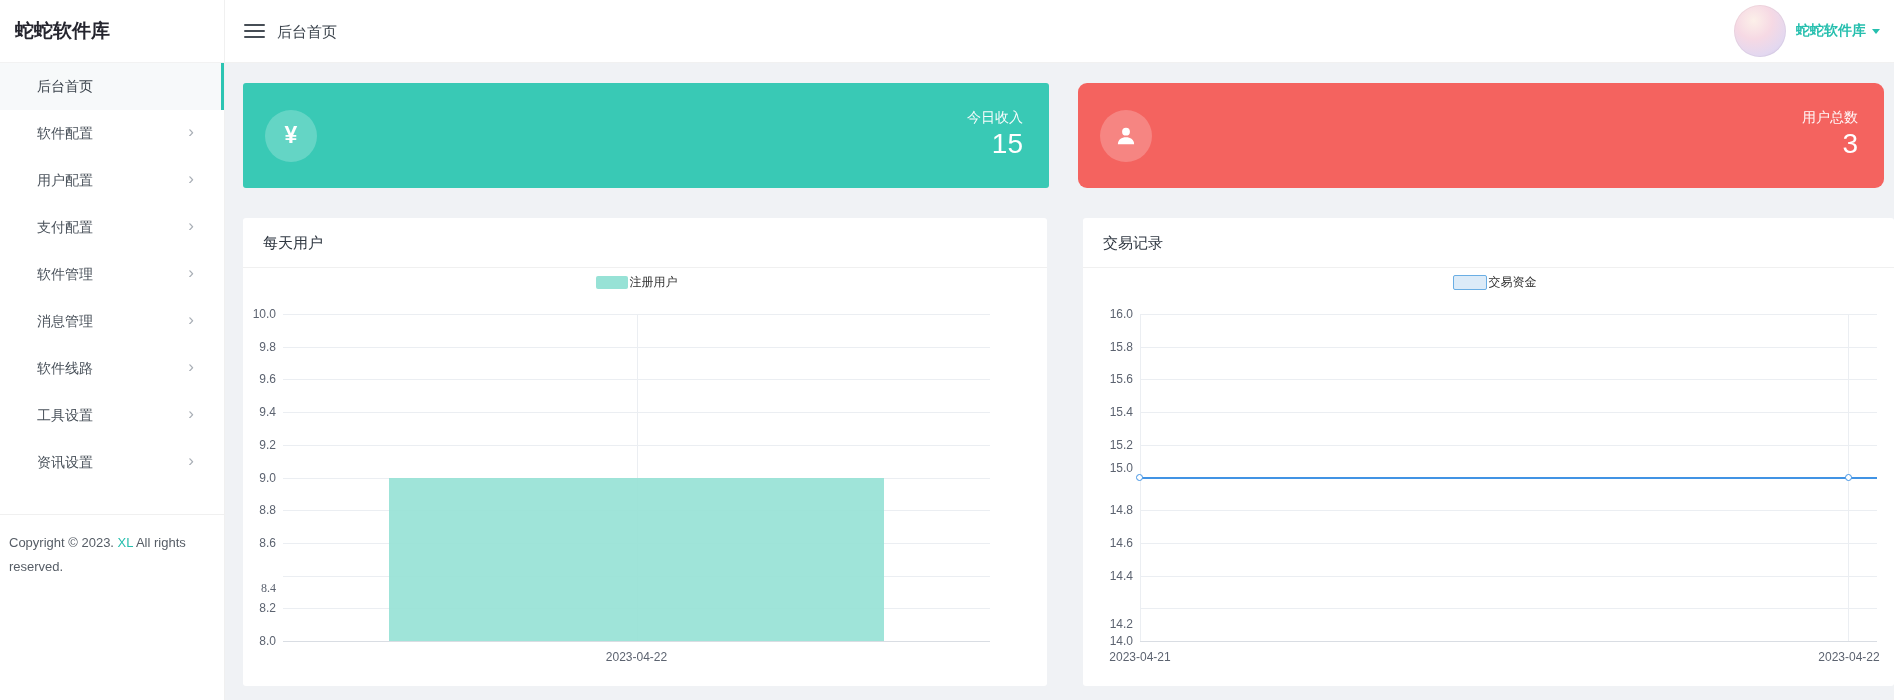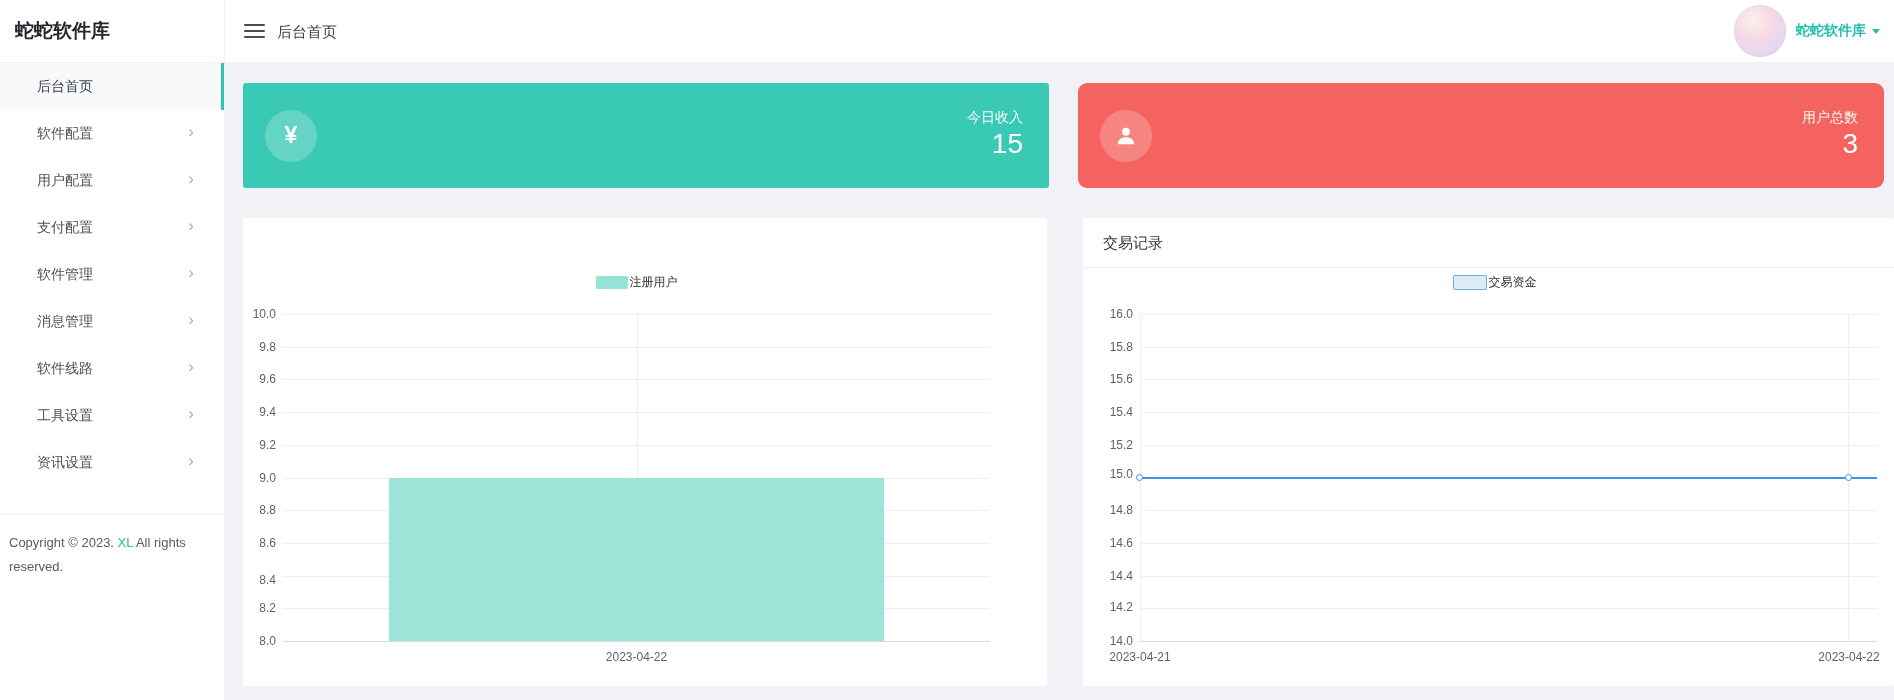--- a/index.html
+++ b/index.html
@@ -152,20 +152,21 @@
         <circle cx="12" cy="8" r="3.6" fill="#fff"></circle>
         <path d="M4.5 19.5c0-4.1 3.4-6.3 7.5-6.3s7.5 2.2 7.5 6.3z" fill="#fff"></path>
       </svg>
     </div>
     <div class="stat-label">用户总数</div>
     <div class="stat-value">3</div>
   </div>
 </div>
 
 <div class="chart-card left">
+  <div class="chart-title">每天用户</div>
   <div class="legend" style="left:40px; width:707px;">
     <span class="swatch" style="background: rgb(151, 226, 214);"></span>
     <span>注册用户</span>
   </div>
   <div class="plot" style="left:40px; top:96px; width:707px; height:327px;">
       <div class="gridline" style="top: 0px;"></div>
       <div class="ylab" style="top: -7px;">10.0</div>
       <div class="gridline" style="top: 32.7px;"></div>
       <div class="ylab" style="top: 25.7px;">9.8</div>
       <div class="gridline" style="top: 65.4px;"></div>
@@ -174,21 +175,21 @@
       <div class="ylab" style="top: 91.1px;">9.4</div>
       <div class="gridline" style="top: 130.8px;"></div>
       <div class="ylab" style="top: 123.8px;">9.2</div>
       <div class="gridline" style="top: 163.5px;"></div>
       <div class="ylab" style="top: 156.5px;">9.0</div>
       <div class="gridline" style="top: 196.2px;"></div>
       <div class="ylab" style="top: 189.2px;">8.8</div>
       <div class="gridline" style="top: 228.9px;"></div>
       <div class="ylab" style="top: 221.9px;">8.6</div>
       <div class="gridline" style="top: 261.6px;"></div>
-      <div class="ylab" style="top: 259px;">8.4</div>
+      <div class="ylab" style="top: 267px; font-family: Liberation Serif, serif;">8.4</div>
       <div class="gridline" style="top: 294.3px;"></div>
       <div class="ylab" style="top: 287.3px;">8.2</div>
       <div class="ylab" style="top: 320px;">8.0</div>
       <div class="vline" style="left: 353.5px;"></div>
       <div class="xlab" style="left: 353.5px;">2023-04-22</div>
       <div class="bar" style="left: 106.05px; width: 494.9px; height: 163.5px; background: rgb(151, 226, 214);"></div>
     </div>
 </div>
 
 <div class="chart-card right">
@@ -202,29 +203,29 @@
       <div class="ylab" style="top: -7px;">16.0</div>
       <div class="gridline" style="top: 32.7px;"></div>
       <div class="ylab" style="top: 25.7px;">15.8</div>
       <div class="gridline" style="top: 65.4px;"></div>
       <div class="ylab" style="top: 58.4px;">15.6</div>
       <div class="gridline" style="top: 98.1px;"></div>
       <div class="ylab" style="top: 91.1px;">15.4</div>
       <div class="gridline" style="top: 130.8px;"></div>
       <div class="ylab" style="top: 123.8px;">15.2</div>
       <div class="gridline" style="top: 163.5px;"></div>
-      <div class="ylab" style="top: 153px;">15.0</div>
+      <div class="ylab" style="top: 147px;">15.0</div>
       <div class="gridline" style="top: 196.2px;"></div>
       <div class="ylab" style="top: 189.2px;">14.8</div>
       <div class="gridline" style="top: 228.9px;"></div>
       <div class="ylab" style="top: 221.9px;">14.6</div>
       <div class="gridline" style="top: 261.6px;"></div>
       <div class="ylab" style="top: 254.6px;">14.4</div>
       <div class="gridline" style="top: 294.3px;"></div>
-      <div class="ylab" style="top: 286px;">14.2</div>
+      <div class="ylab" style="top: 303px;">14.2</div>
       <div class="ylab" style="top: 320px;">14.0</div>
       <div class="vline" style="left: 0px;"></div>
       <div class="xlab" style="left: 0px;">2023-04-21</div>
       <div class="vline" style="left: 708px;"></div>
       <div class="xlab" style="left: 709px;">2023-04-22</div>
       <div class="line-seg" style="top: 162.5px; background: rgb(65, 147, 228);"></div>
       <div class="marker" style="left: -4px; top: 159.5px; border-color: rgb(65, 147, 228); background: rgb(255, 255, 255);"></div>
       <div class="marker" style="left: 705px; top: 159.5px; border-color: rgb(65, 147, 228); background: rgb(255, 255, 255);"></div>
     </div>
 </div>

